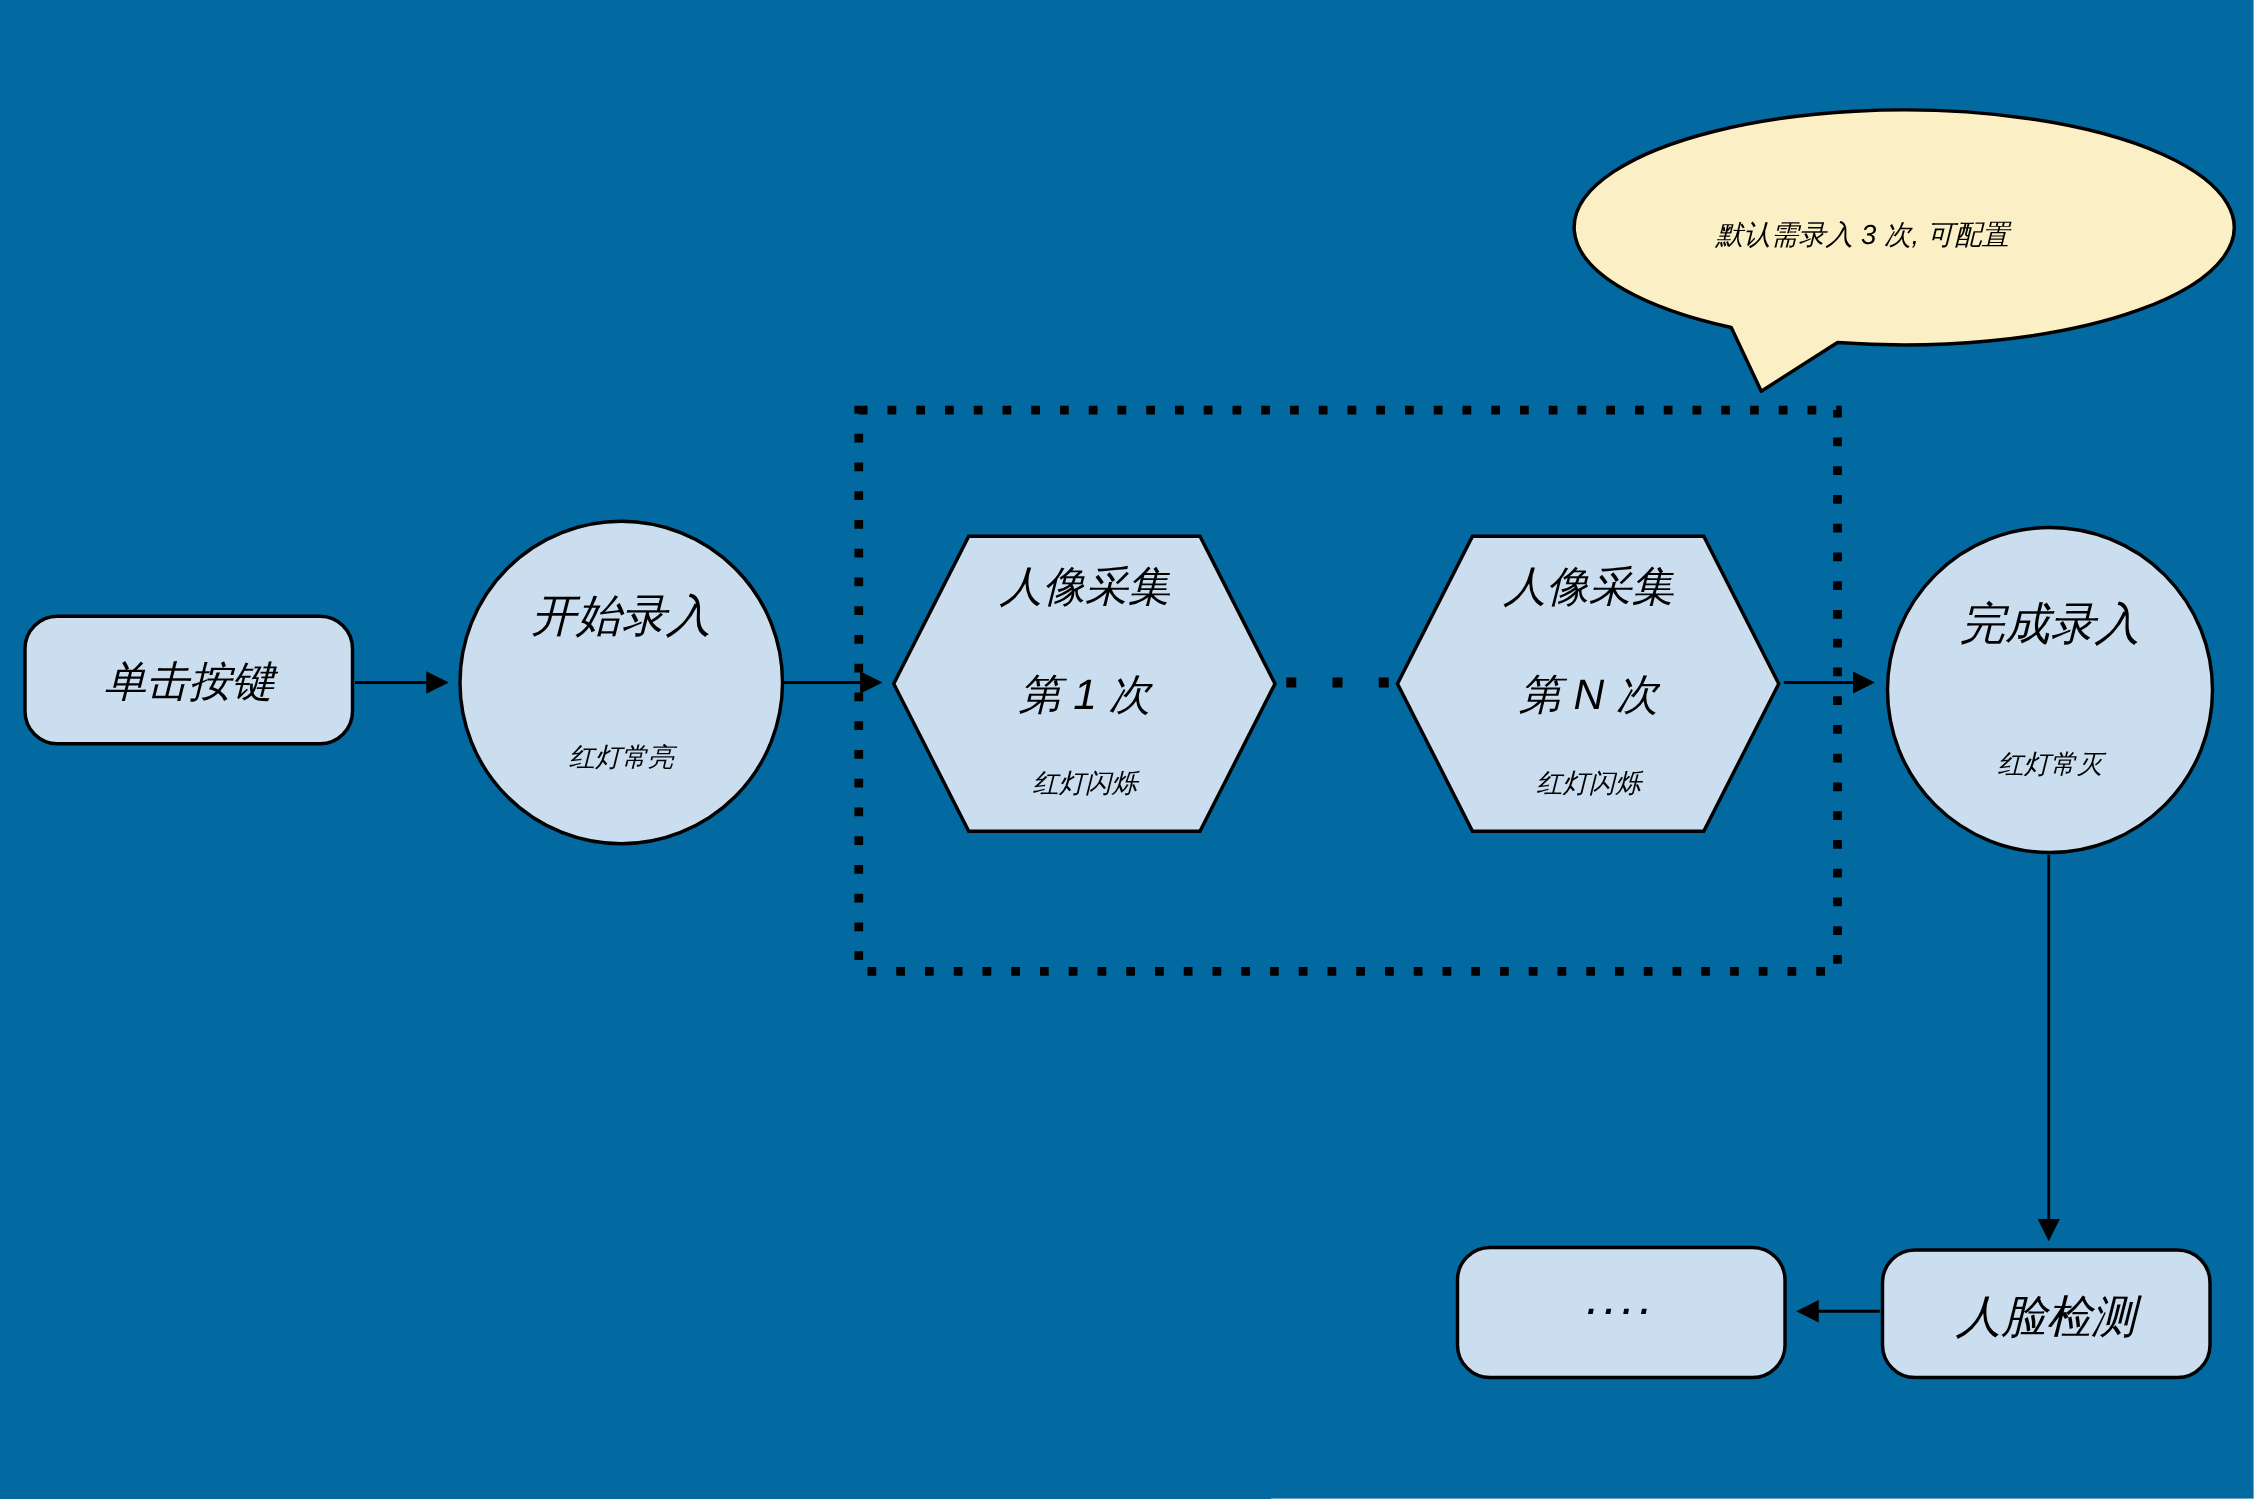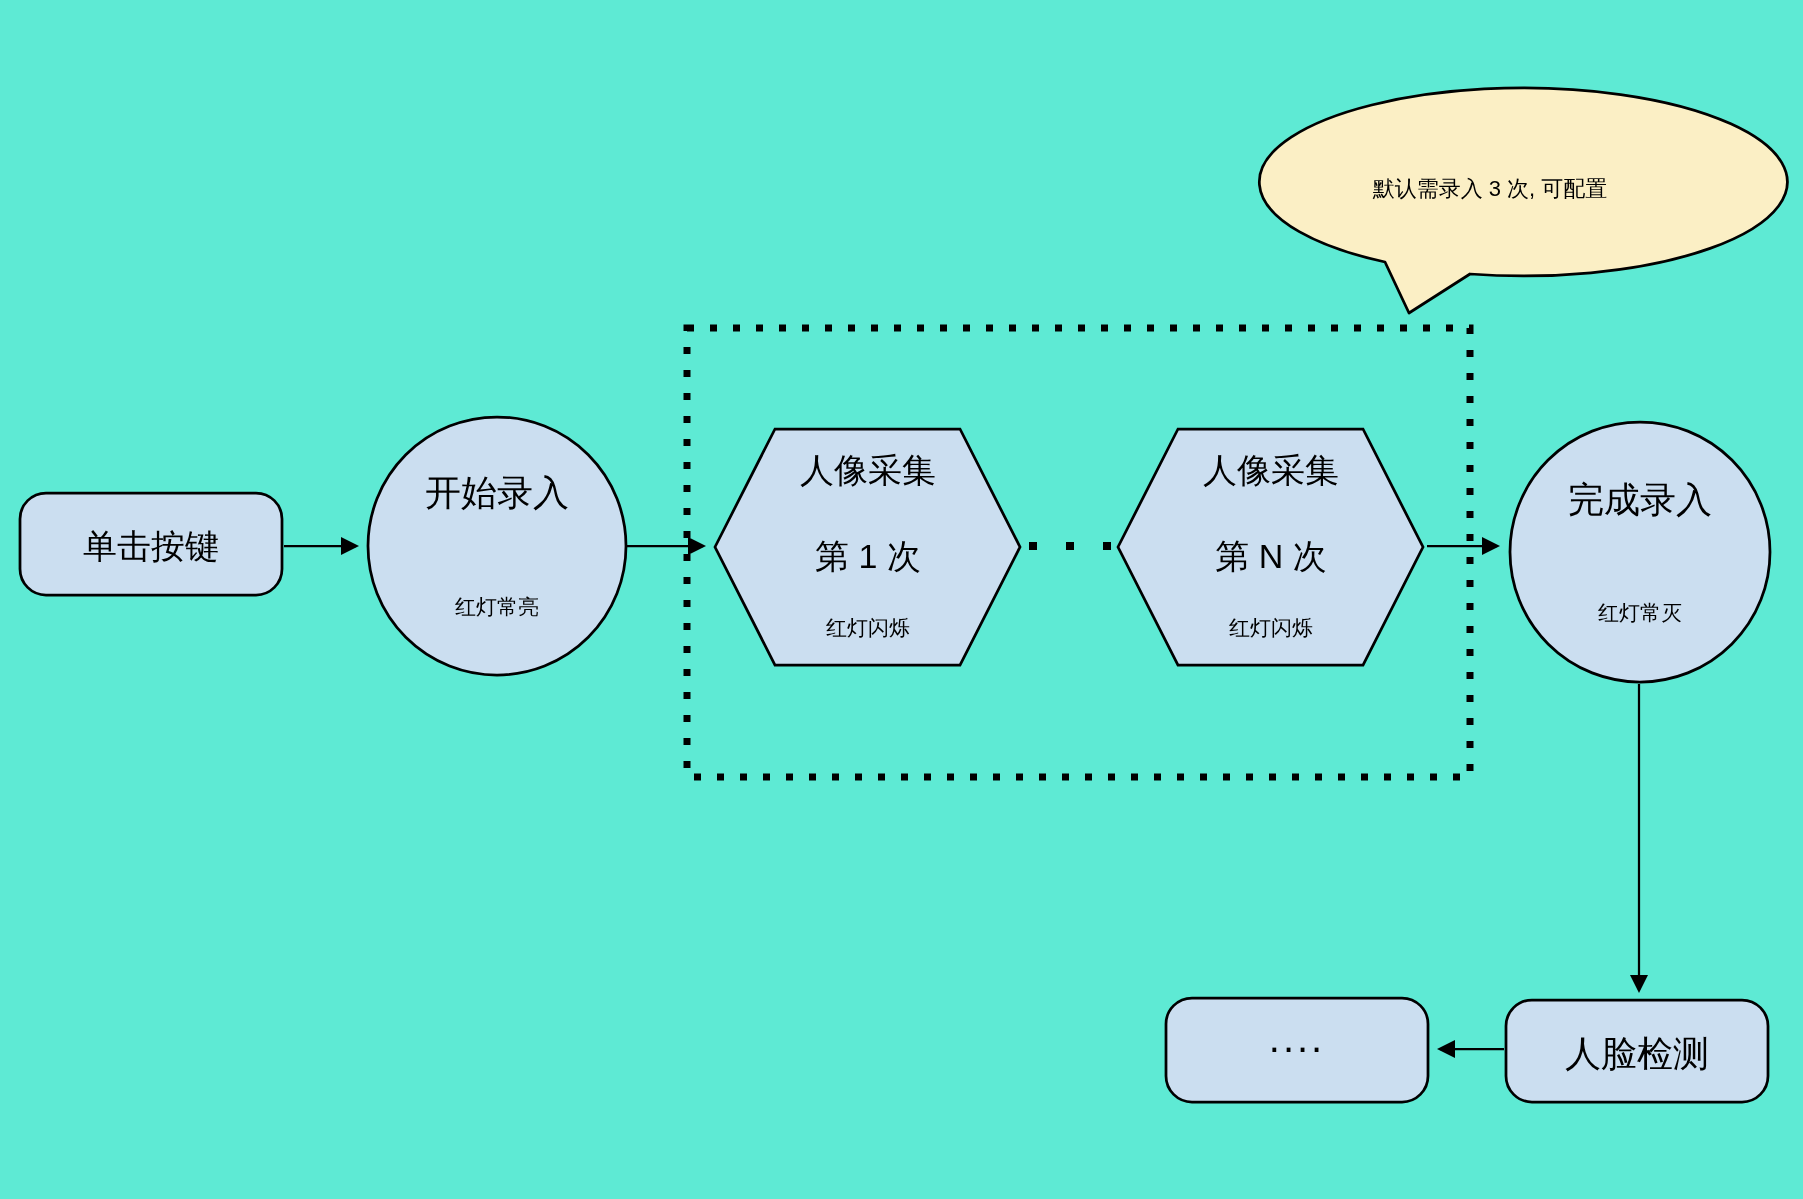--- a/index.html
+++ b/index.html
@@ -4,22 +4,23 @@
 <style>
   html, body {
     margin: 0;
     padding: 0;
     background: #ffffff;
   }
   .stage {
     position: relative;
     width: 1803px;
     height: 1199px;
-    background: #5eead4;
+    background: #0369a1;
     overflow: hidden;
+    font-style: italic;
   }
   svg { display: block; }
   .t {
     font-family: "Liberation Sans", "DejaVu Sans", sans-serif;
     fill: #000000;
   }
   .title-lg  { font-size: 36px; }
   .title-md  { font-size: 34px; }
   .status-sm { font-size: 21px; }
   .callout-t { font-size: 22px; }

